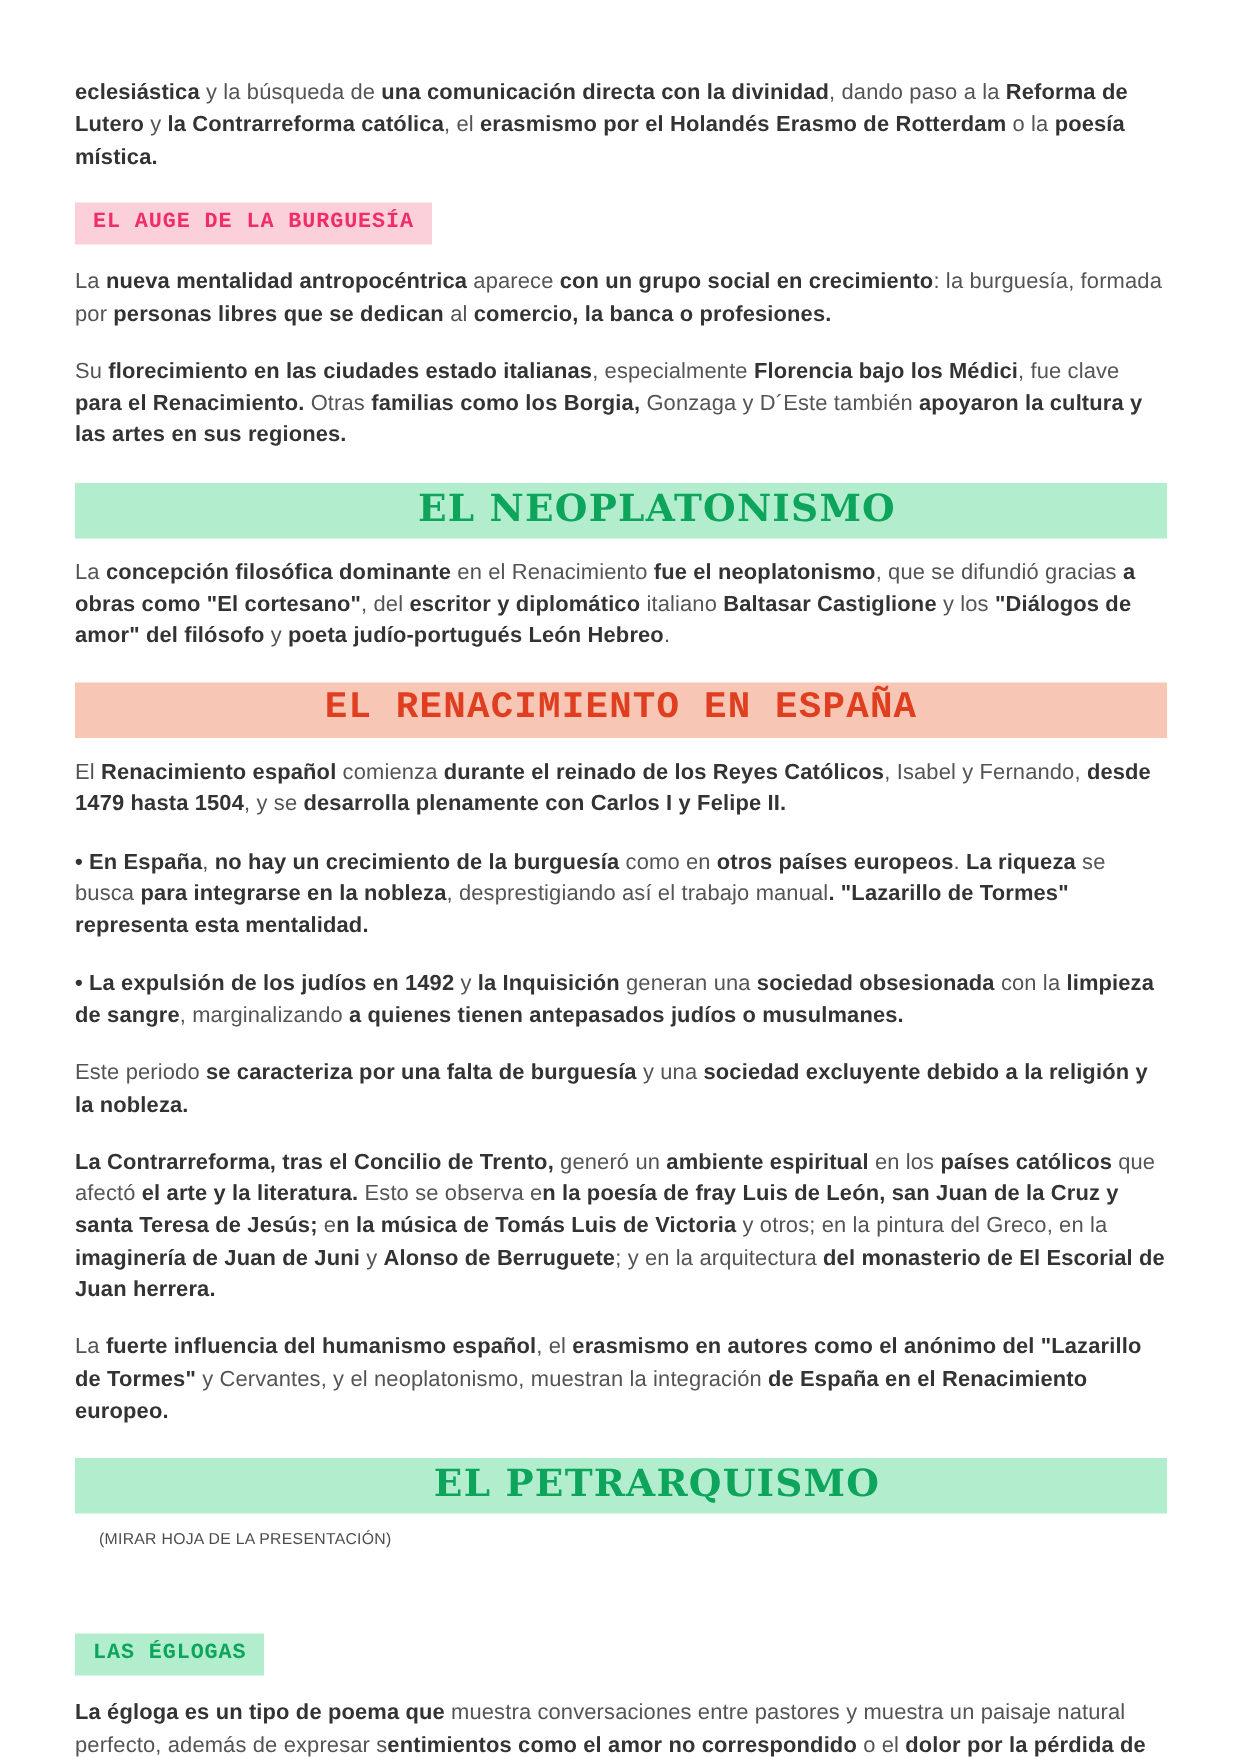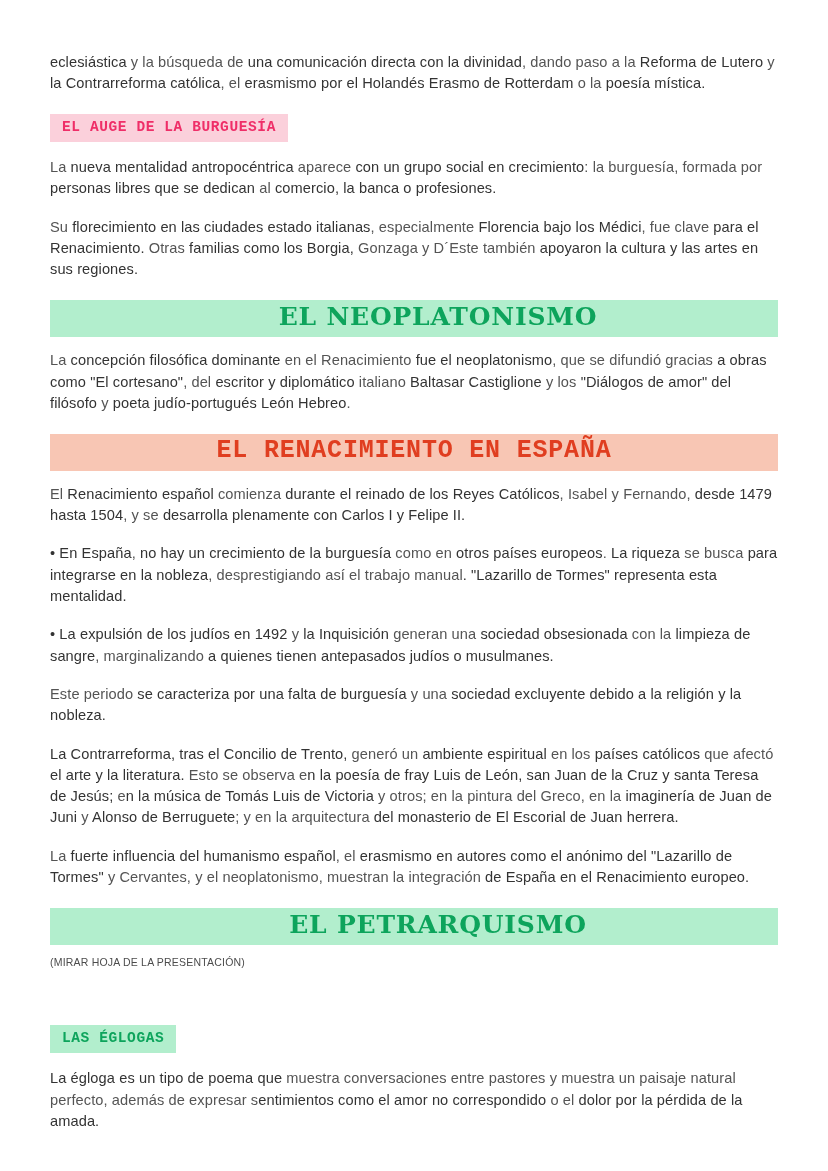--- a/index.html
+++ b/index.html
@@ -12,21 +12,21 @@
     font-family: "Liberation Sans", sans-serif;
   }
   .para {
     font-size: 14.6px;
     line-height: 1.46;
     color: var(--body-text, #545454);
     margin: 0 0 17px 0;
     letter-spacing: 0.1px;
   }
   .para .seg { font-weight: 400; }
-  .para .seg.bold { font-weight: 400; color: var(--bold-text, #333333); }
+  .para .seg.bold { font-weight: 700; color: var(--bold-text, #333333); }
   .banner {
     font-family: "DejaVu Serif", serif;
     font-weight: 700;
     text-align: center;
     font-size: 25px;
     line-height: 1.15;
     padding: 3px 0 5px 0;
     margin: 20px 0 13px 0;
     letter-spacing: 0.8px;
   }
@@ -41,21 +41,21 @@
     padding: 5px 12px 6px 12px;
     margin: 2px 0 15px 0;
     letter-spacing: 0.6px;
   }
   .label.pink { background: var(--label-pink-bg, #fbd0db); color: var(--label-pink-text, #ef2e68); }
   .label.green { background: var(--mint-bg, #b2eecd); color: var(--green-text, #0da45c); margin-top: 27px; }
   .note {
     font-size: 10.5px;
     color: #4c4c4c;
     letter-spacing: 0.2px;
-    margin: -2px 0 30px 0;
+    margin: -2px 0 30px 16px;
   }
 </style>
 </head>
 <body>
 
 <main class="page">
   <section><p class="para"><span class="seg bold">eclesiástica</span><span class="seg"> y la búsqueda de </span><span class="seg bold">una comunicación directa con la divinidad</span><span class="seg">, dando paso a la </span><span class="seg bold">Reforma de Lutero</span><span class="seg"> y </span><span class="seg bold">la Contrarreforma católica</span><span class="seg">, el </span><span class="seg bold">erasmismo por el Holandés Erasmo de Rotterdam</span><span class="seg"> o la </span><span class="seg bold">poesía mística.</span></p><h3 class="label pink">EL AUGE DE LA BURGUESÍA</h3><br style="display: none;"><p class="para"><span class="seg">La </span><span class="seg bold">nueva mentalidad antropocéntrica</span><span class="seg"> aparece </span><span class="seg bold">con un grupo social en crecimiento</span><span class="seg">: la burguesía, formada por </span><span class="seg bold">personas libres que se dedican</span><span class="seg"> al </span><span class="seg bold">comercio, la banca o profesiones.</span></p><p class="para"><span class="seg">Su </span><span class="seg bold">florecimiento en las ciudades estado italianas</span><span class="seg">, especialmente </span><span class="seg bold">Florencia bajo los Médici</span><span class="seg">, fue clave </span><span class="seg bold">para el Renacimiento.</span><span class="seg"> Otras </span><span class="seg bold">familias como los Borgia,</span><span class="seg"> Gonzaga y D´Este también </span><span class="seg bold">apoyaron la cultura y las artes en sus regiones.</span></p><h2 class="banner green">EL NEOPLATONISMO</h2><p class="para"><span class="seg">La </span><span class="seg bold">concepción filosófica dominante</span><span class="seg"> en el Renacimiento </span><span class="seg bold">fue el neoplatonismo</span><span class="seg">, que se difundió gracias </span><span class="seg bold">a obras como "El cortesano"</span><span class="seg">, del </span><span class="seg bold">escritor y diplomático</span><span class="seg"> italiano </span><span class="seg bold">Baltasar Castiglione</span><span class="seg"> y los </span><span class="seg bold">"Diálogos de amor" del filósofo</span><span class="seg"> y </span><span class="seg bold">poeta judío-portugués León Hebreo</span><span class="seg">.</span></p><h2 class="banner salmon">EL RENACIMIENTO EN ESPAÑA</h2><p class="para"><span class="seg">El </span><span class="seg bold">Renacimiento español</span><span class="seg"> comienza </span><span class="seg bold">durante el reinado de los Reyes Católicos</span><span class="seg">, Isabel y Fernando, </span><span class="seg bold">desde 1479 hasta 1504</span><span class="seg">, y se </span><span class="seg bold">desarrolla plenamente con Carlos I y Felipe II.</span></p><p class="para"><span class="seg bold">• En España</span><span class="seg">, </span><span class="seg bold">no hay un crecimiento de la burguesía</span><span class="seg"> como en </span><span class="seg bold">otros países europeos</span><span class="seg">. </span><span class="seg bold">La riqueza</span><span class="seg"> se busca </span><span class="seg bold">para integrarse en la nobleza</span><span class="seg">, desprestigiando así el trabajo manual</span><span class="seg bold">. "Lazarillo de Tormes" representa esta mentalidad.</span></p><p class="para"><span class="seg bold">• La expulsión de los judíos en 1492</span><span class="seg"> y </span><span class="seg bold">la Inquisición</span><span class="seg"> generan una </span><span class="seg bold">sociedad obsesionada</span><span class="seg"> con la </span><span class="seg bold">limpieza de sangre</span><span class="seg">, marginalizando </span><span class="seg bold">a quienes tienen antepasados judíos o musulmanes.</span></p><p class="para"><span class="seg">Este periodo </span><span class="seg bold">se caracteriza por una falta de burguesía</span><span class="seg"> y una </span><span class="seg bold">sociedad excluyente debido a la religión y la nobleza.</span></p><p class="para"><span class="seg bold">La Contrarreforma, tras el Concilio de Trento,</span><span class="seg"> generó un </span><span class="seg bold">ambiente espiritual</span><span class="seg"> en los </span><span class="seg bold">países católicos</span><span class="seg"> que afectó </span><span class="seg bold">el arte y la literatura.</span><span class="seg"> Esto se observa e</span><span class="seg bold">n la poesía de fray Luis de León, san Juan de la Cruz y santa Teresa de Jesús;</span><span class="seg"> e</span><span class="seg bold">n la música de Tomás Luis de Victoria</span><span class="seg"> y otros; en la pintura del Greco, en la </span><span class="seg bold">imaginería de Juan de Juni</span><span class="seg"> y </span><span class="seg bold">Alonso de Berruguete</span><span class="seg">; y en la arquitectura </span><span class="seg bold">del monasterio de El Escorial de Juan herrera.</span></p><p class="para"><span class="seg">La </span><span class="seg bold">fuerte influencia del humanismo español</span><span class="seg">, el </span><span class="seg bold">erasmismo en autores como el anónimo del "Lazarillo de Tormes"</span><span class="seg"> y Cervantes, y el neoplatonismo, muestran la integración </span><span class="seg bold">de España en el Renacimiento europeo.</span></p><h2 class="banner green">EL PETRARQUISMO</h2><p class="note">(MIRAR HOJA DE LA PRESENTACIÓN)</p><h3 class="label green">LAS ÉGLOGAS</h3><br style="display: none;"><p class="para"><span class="seg bold">La égloga es un tipo de poema que</span><span class="seg"> muestra conversaciones entre pastores y muestra un paisaje natural perfecto, además de expresar s</span><span class="seg bold">entimientos como el amor no correspondido</span><span class="seg"> o el </span><span class="seg bold">dolor por la pérdida de la amada.</span></p></section>
 </main>
 
 </body></html>

